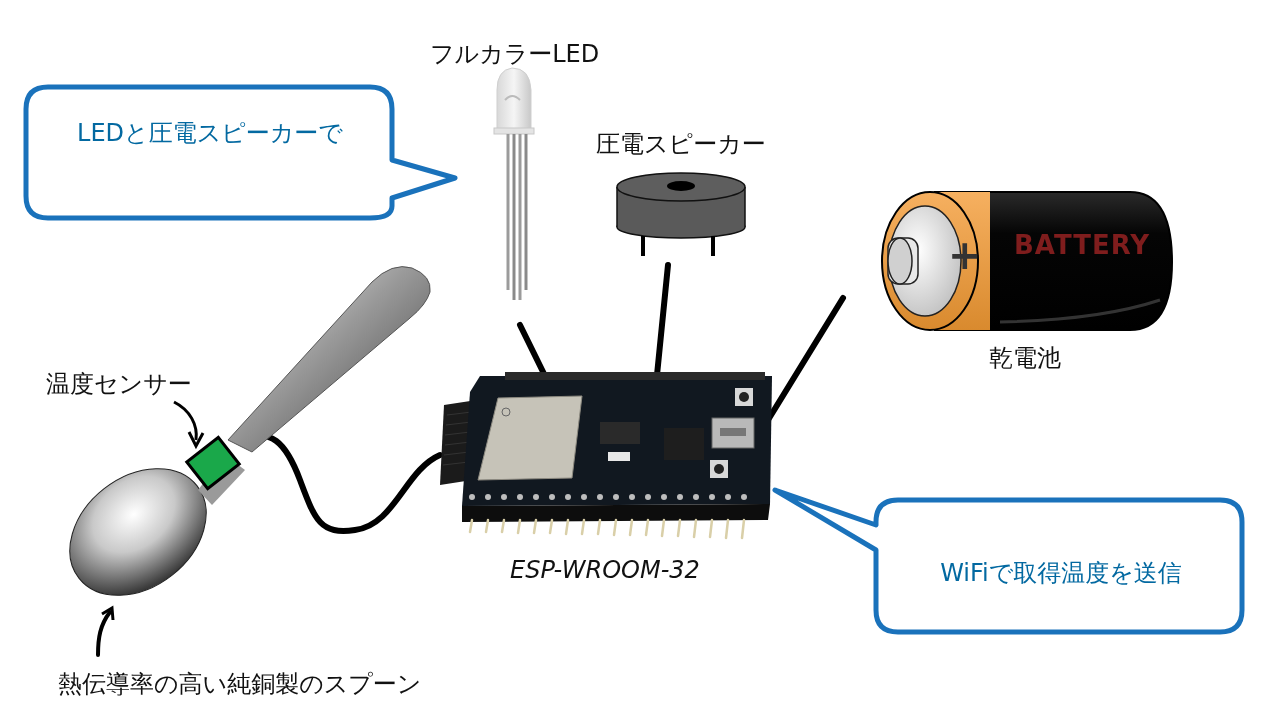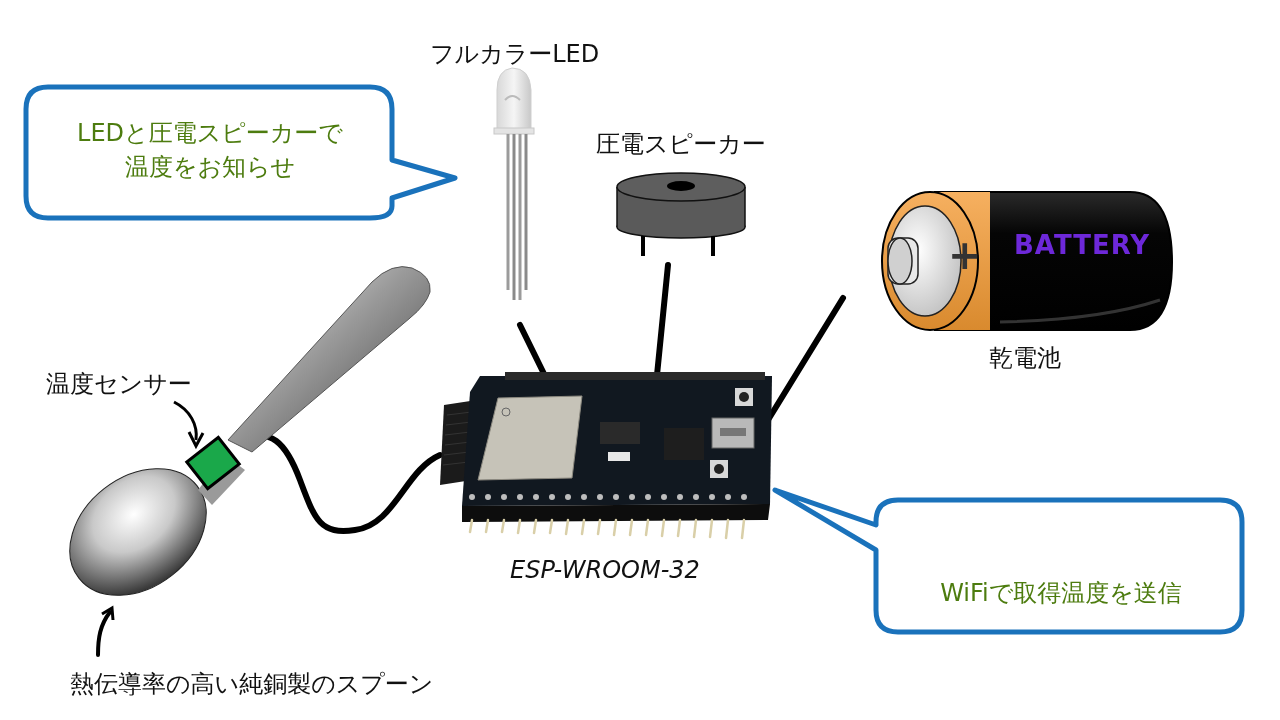--- a/index.html
+++ b/index.html
@@ -1,20 +1,20 @@
 <!DOCTYPE html>
 <html><head>
 <meta charset="utf-8">
 <style>
   html, body { margin:0; padding:0; background:#ffffff; }
   body { width:1280px; height:720px; position:relative; overflow:hidden;
          font-family:"DejaVu Sans", "Liberation Sans", sans-serif; color:#111; }
   .abs { position:absolute; }
   .label { position:absolute; font-size:24px; white-space:nowrap; color:#111; letter-spacing:0; }
-  .bubble-text { position:absolute; font-size:24px; text-align:center; line-height:34px; color:#4d7c0f; white-space:nowrap; }
+  .bubble-text { position:absolute; font-size:24px; text-align:center; line-height:34px; color:#0369a1; white-space:nowrap; }
   svg.layer { position:absolute; left:0; top:0; }
 </style>
 </head>
 <body>
 
 <svg class="layer" width="1280" height="720" viewBox="0 0 1280 720">
   <defs>
     <linearGradient id="spoonHandle" x1="0" y1="0" x2="1" y2="1">
       <stop offset="0" stop-color="#f4f4f4"></stop>
       <stop offset="0.45" stop-color="#9a9a9a"></stop>
@@ -185,26 +185,25 @@
         <circle cx="696" cy="497" r="3"></circle>
       <circle cx="712" cy="497" r="3"></circle>
         <circle cx="728" cy="497" r="3"></circle>
         <circle cx="744" cy="497" r="3"></circle>
     </g>
   </g>
 </svg>
 
 <div class="bubble-text" style="left:40px; top:116px; width:340px;">
   <div>LEDと圧電スピーカーで</div>
-  <div>温度をお知らせ</div>
 </div>
 
-<div class="bubble-text" style="left:880px; top:576px; width:362px;">WiFiで取得温度を送信</div>
+<div class="bubble-text" style="left:880px; top:556px; width:362px;">WiFiで取得温度を送信</div>
 
 <div class="label" style="left:430px; top:18px;margin-top:20px;">フルカラーLED</div>
 <div class="label" style="left:596px; top:128px;">圧電スピーカー</div>
 <div class="label" style="left:989px; top:342px;">乾電池</div>
 <div class="label" style="left:46px; top:368px;text-align:right;">温度センサー</div>
 <div class="label" style="left:510px; top:556px;font-style:italic;">ESP-WROOM-32</div>
-<div class="label" style="left:58px; top:668px;margin-left:12px;">熱伝導率の高い純銅製のスプーン</div>
+<div class="label" style="left:58px; top:668px;">熱伝導率の高い純銅製のスプーン</div>
 
 <div class="abs" style="left:948px; top:232px; font-size:40px; font-weight:bold; color:#333;">+</div>
-<div class="abs" style="left:1014px; top:230px; font-size:26px; font-weight:bold; color:#6d28d9; letter-spacing:1px;">BATTERY</div>
+<div class="abs" style="left:1014px; top:230px; font-size:26px; font-weight:bold; color:#7f1d1d; letter-spacing:1px;">BATTERY</div>
 
 </body></html>

